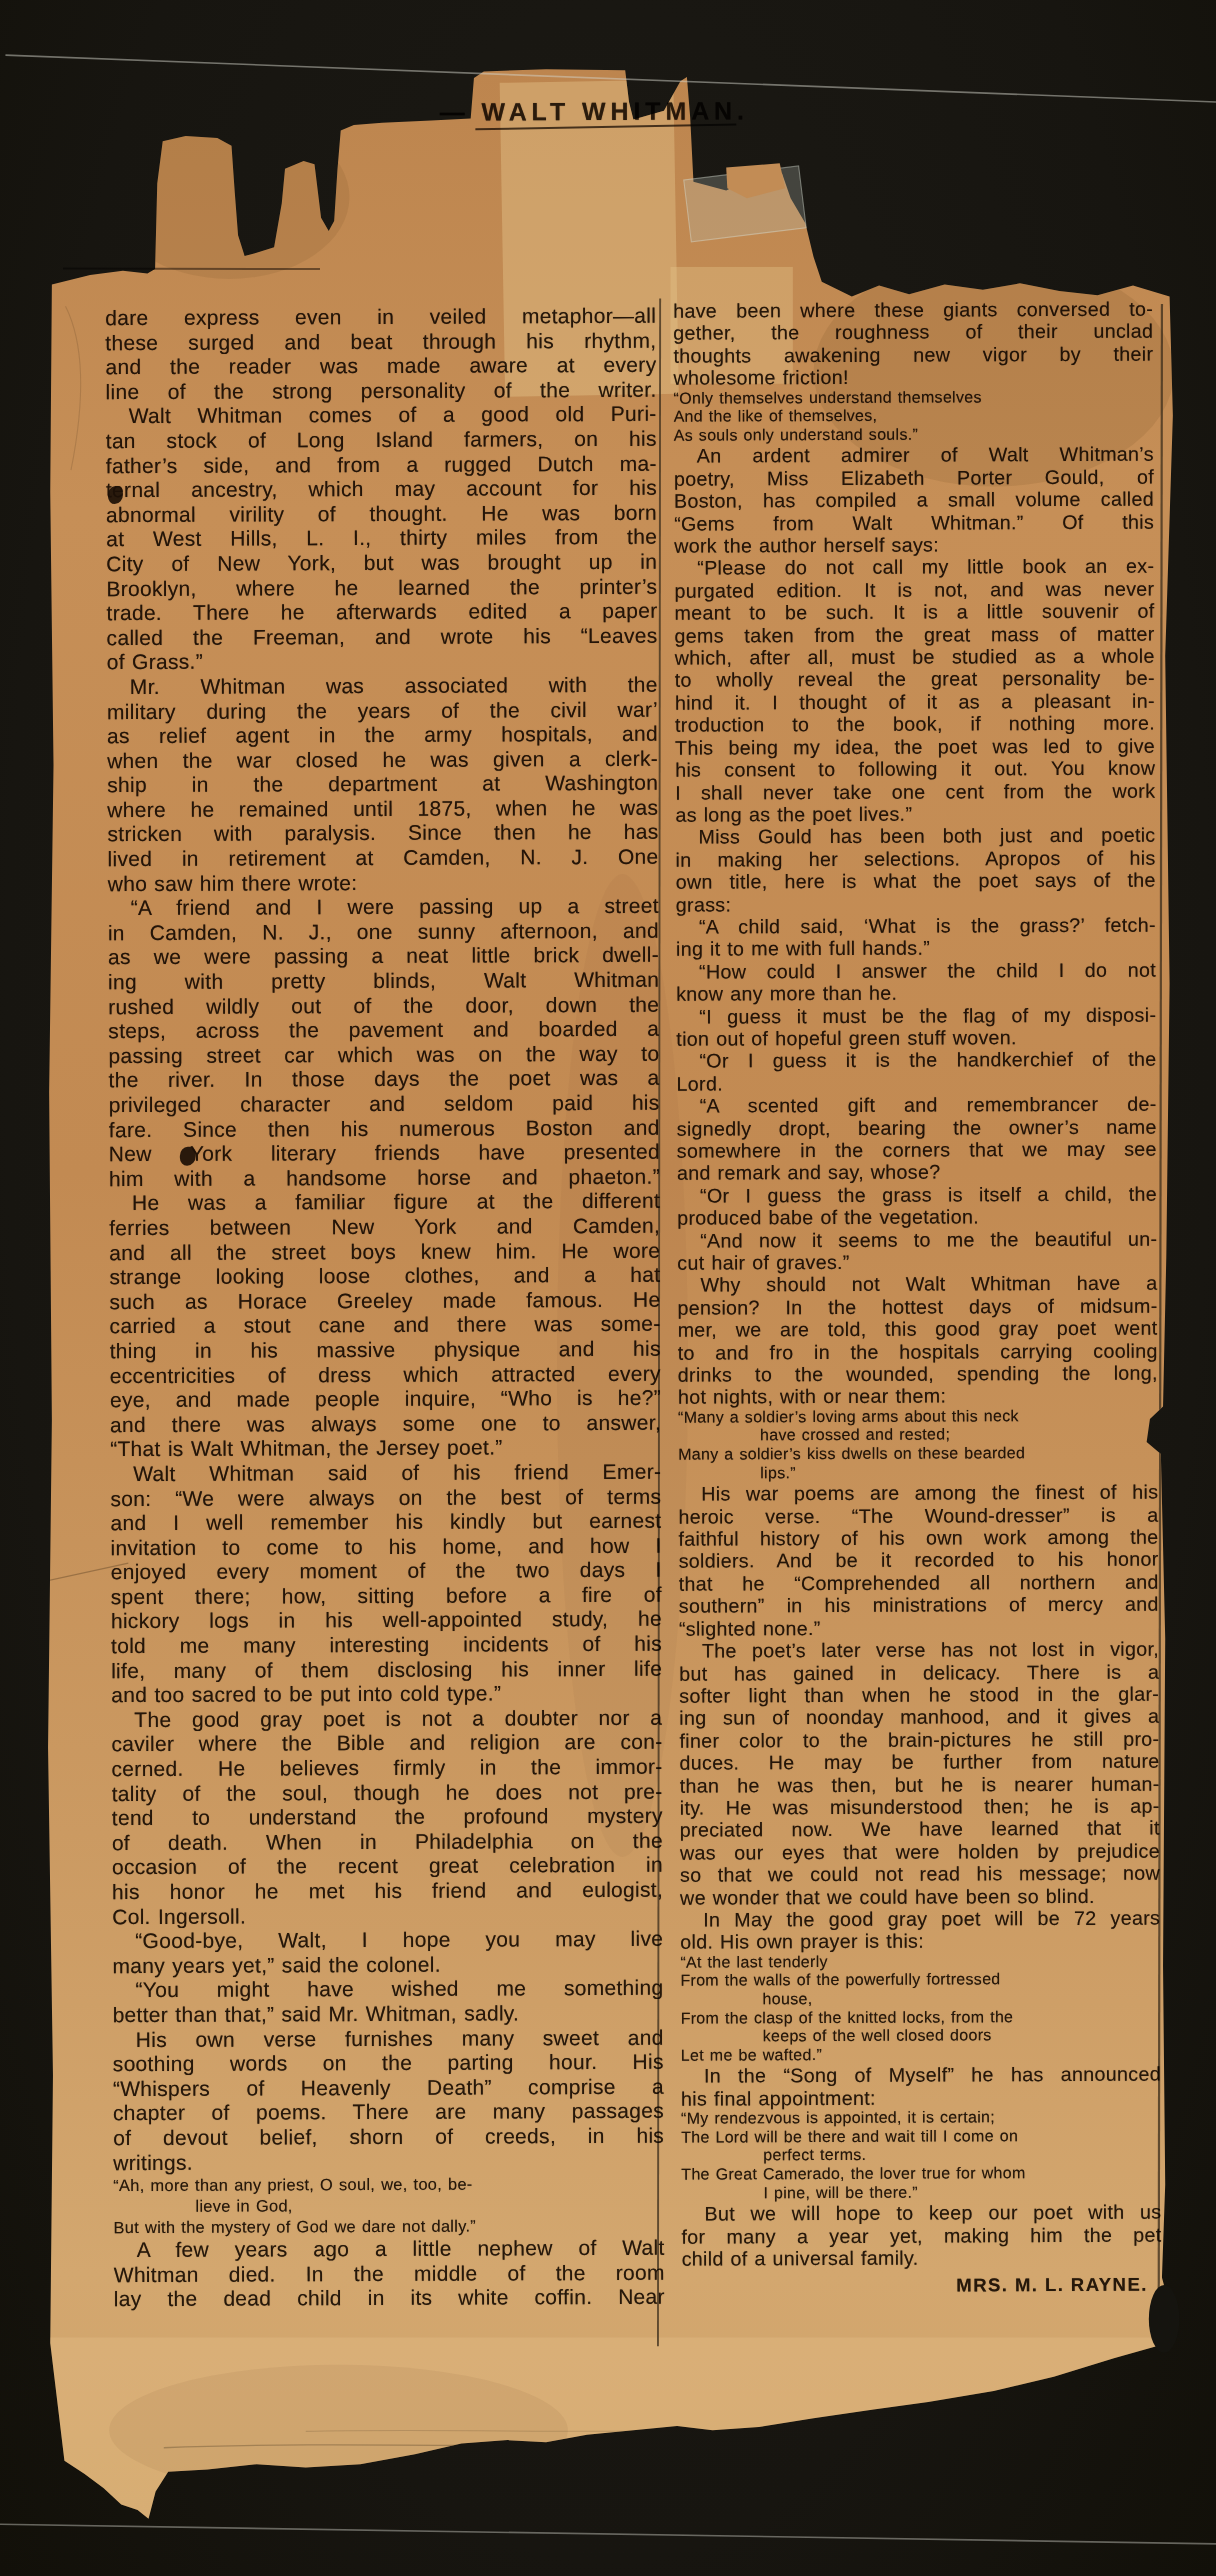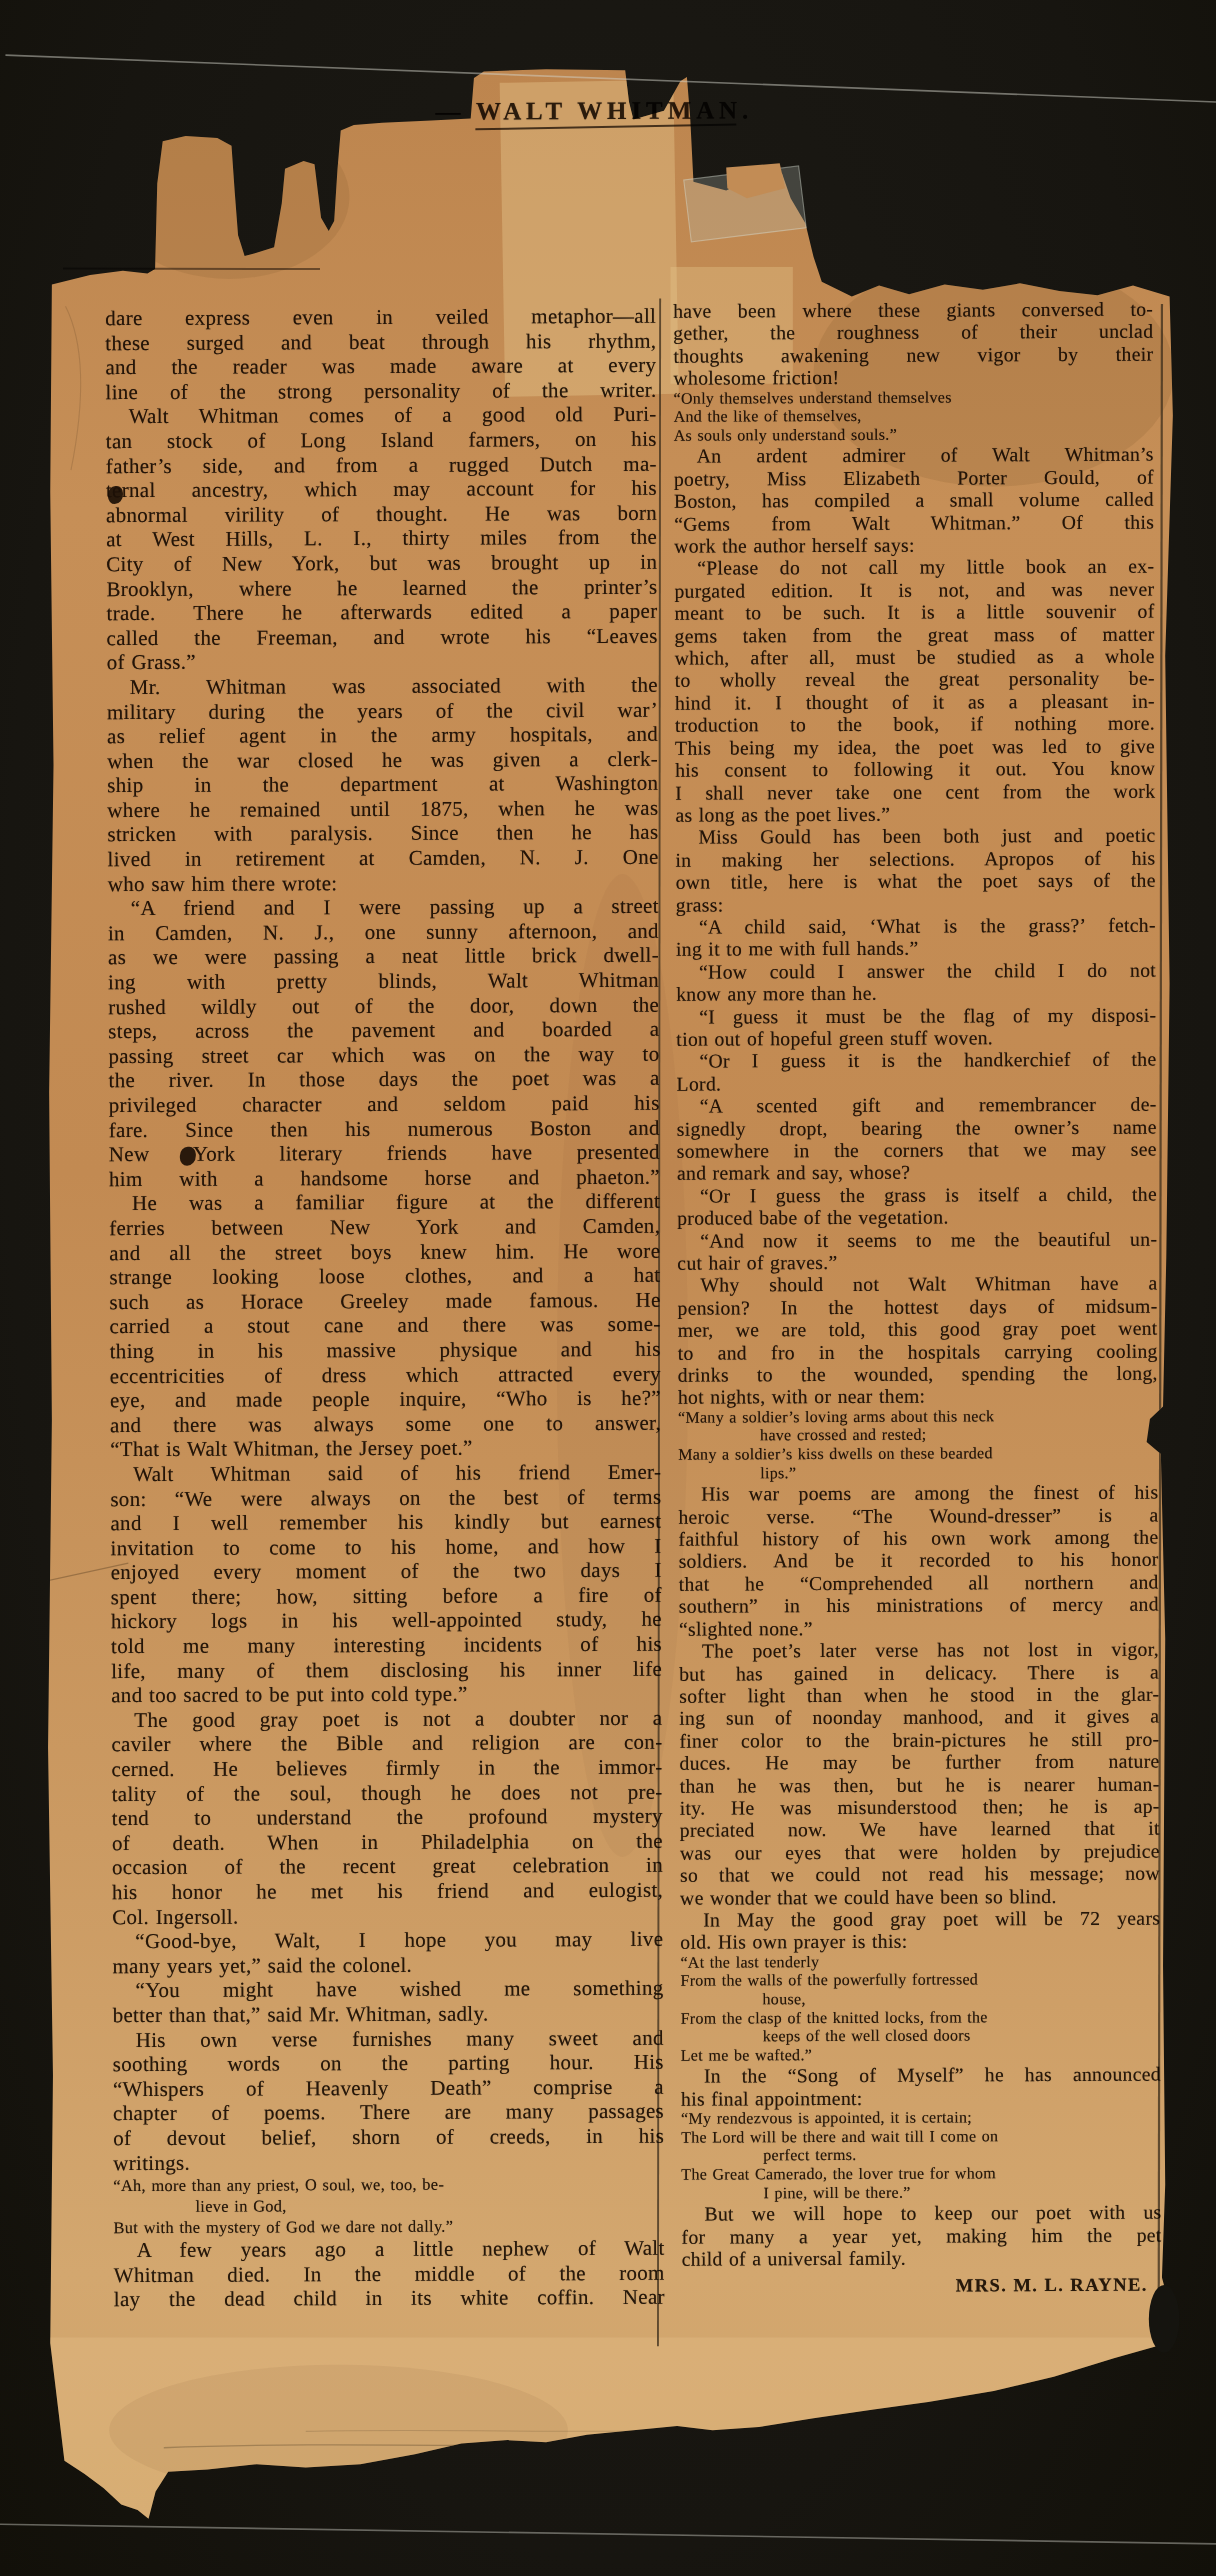--- a/index.html
+++ b/index.html
@@ -1,18 +1,18 @@
 <!DOCTYPE html>
 <html style="font-size:8.7px"><head>
 <meta charset="utf-8">
 <style>
   html,body{margin:0;padding:0;background:#141310;}
   .canvas{position:relative;width:1216px;height:2576px;overflow:hidden;
           background:radial-gradient(ellipse at 50% 40%, #1d1b16 0%, #171510 70%, #121009 100%);
-          font-family:Liberation Serif, serif;}
+          font-family:Liberation Sans, sans-serif;}
   .scan-svg{position:absolute;left:0;top:0;}
   .text-layer{position:absolute;left:0;top:0;width:1216px;height:2576px;
               mix-blend-mode:multiply;transform:rotate(-0.25deg);transform-origin:601px 273px;}
   .title-row{position:absolute;left:333px;top:97px;width:524px;text-align:center;
              font-size:25px;font-weight:600;letter-spacing:4.9px;color:#342a1c;
              text-shadow:0 0 1.1px rgba(52,42,28,.55);}
   .title-strike{position:absolute;left:476px;top:126px;width:261px;height:2.2px;
                 background:rgba(44,34,21,.8);transform:rotate(-0.8deg);}
   .header-rule{position:absolute;left:63px;top:266px;width:257px;height:1.6px;
                background:rgba(44,34,21,.55);transform:rotate(0.4deg);}

